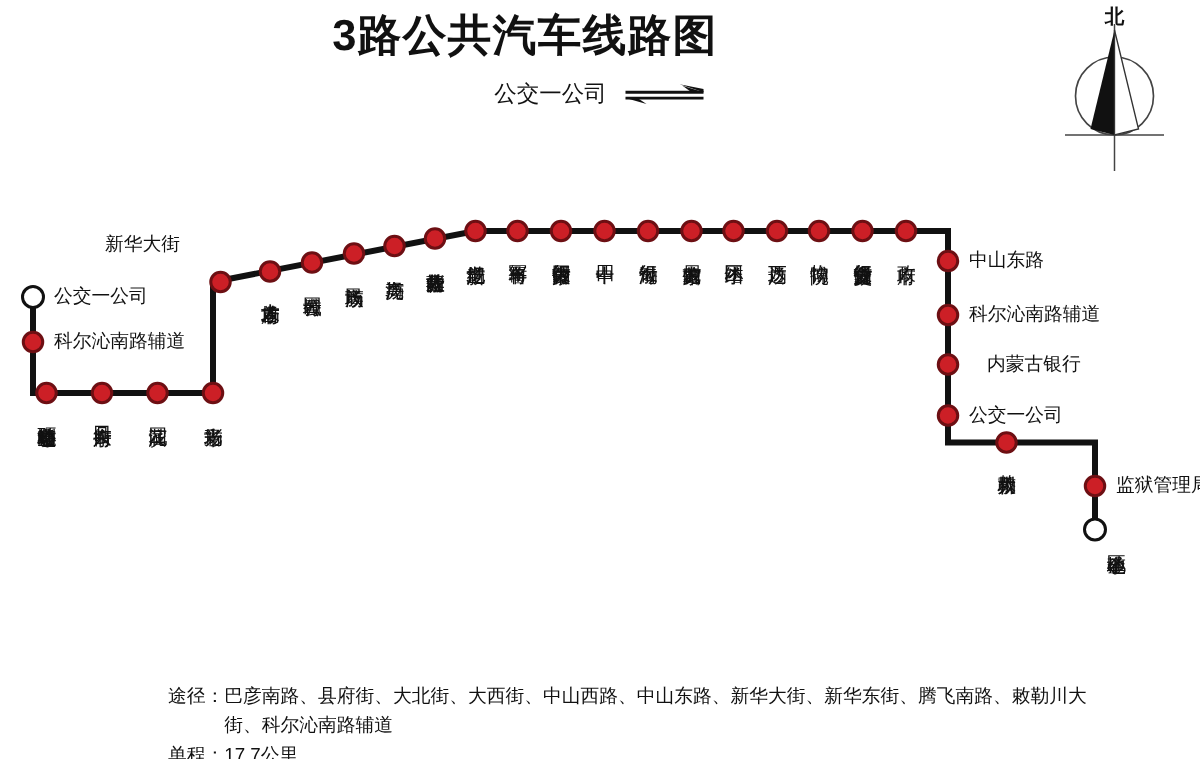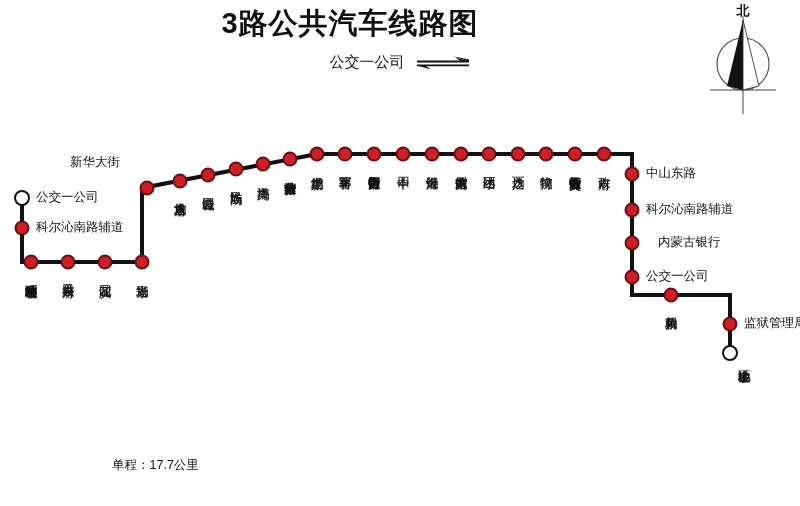--- a/index.html
+++ b/index.html
@@ -161,16 +161,20 @@
       <div class="lbl h" style="left: 646px; top: 277px;">公交一公司</div>
       <div class="dot" style="left: 671px; top: 295px;"></div>
       <div class="lbl v" style="left: 671px; top: 307px;">敕勒川大桥</div>
       <div class="dot" style="left: 730px; top: 324px;"></div>
       <div class="lbl h" style="left: 744px; top: 324px;">监狱管理局</div>
       <div class="dot terminal" style="left: 730px; top: 353px;"></div>
       <div class="lbl v" style="left: 744px; top: 360px;">地矿金地小区</div>
     </div>
 
   <div class="footer">
+    <div class="via">
+      <span class="via-key">途径：</span>
+      <span class="via-val">巴彦南路、县府街、大北街、大西街、中山西路、中山东路、新华大街、新华东街、腾飞南路、敕勒川大街、科尔沁南路辅道</span>
+    </div>
     <div class="len">单程：17.7公里</div>
   </div>
 
 </div>
 
 </body></html>

